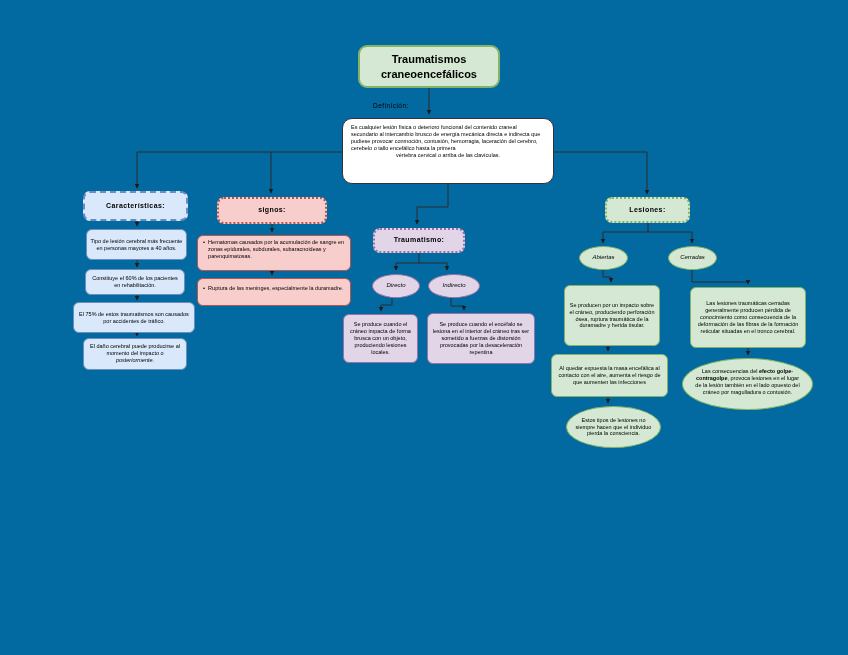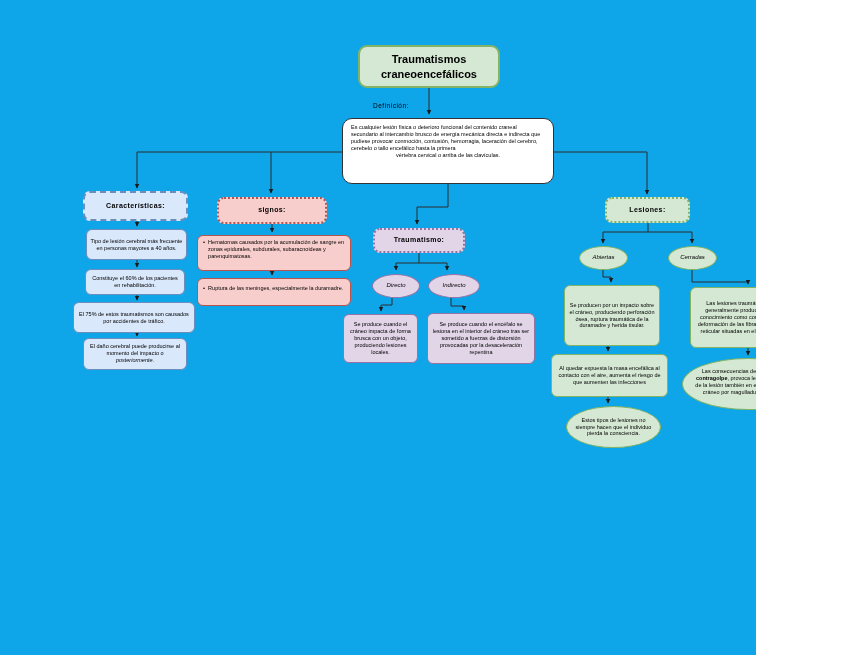--- a/index.html
+++ b/index.html
@@ -1,16 +1,16 @@
 <!DOCTYPE html>
 <html><head>
 <meta charset="utf-8">
 <style>
   html,body{margin:0;padding:0;background:#fff;}
-  .canvas{position:relative;width:756px;height:655px;background:#0ea5e9;
+  .canvas{position:relative;width:848px;height:655px;background:#0369a1;
           font-family:"Liberation Sans",sans-serif;color:#000;overflow:hidden;}
   svg.wires{position:absolute;left:0;top:0;width:848px;height:655px;}
   .node{position:absolute;box-sizing:border-box;display:flex;align-items:center;
         justify-content:center;text-align:center;line-height:1.25;}
   .title-box{background:#d5e8d4;border:2px solid #82b366;border-radius:9px;
              font-weight:bold;font-size:11px;line-height:1.3;}
   .plain{background:#ffffff;border:1px solid #333;border-radius:10px;
          font-size:5.5px;text-align:left;align-items:flex-start;padding:5px 8px;
          flex-direction:column;justify-content:flex-start;}
   .plain .c2{width:100%;text-align:center;}

